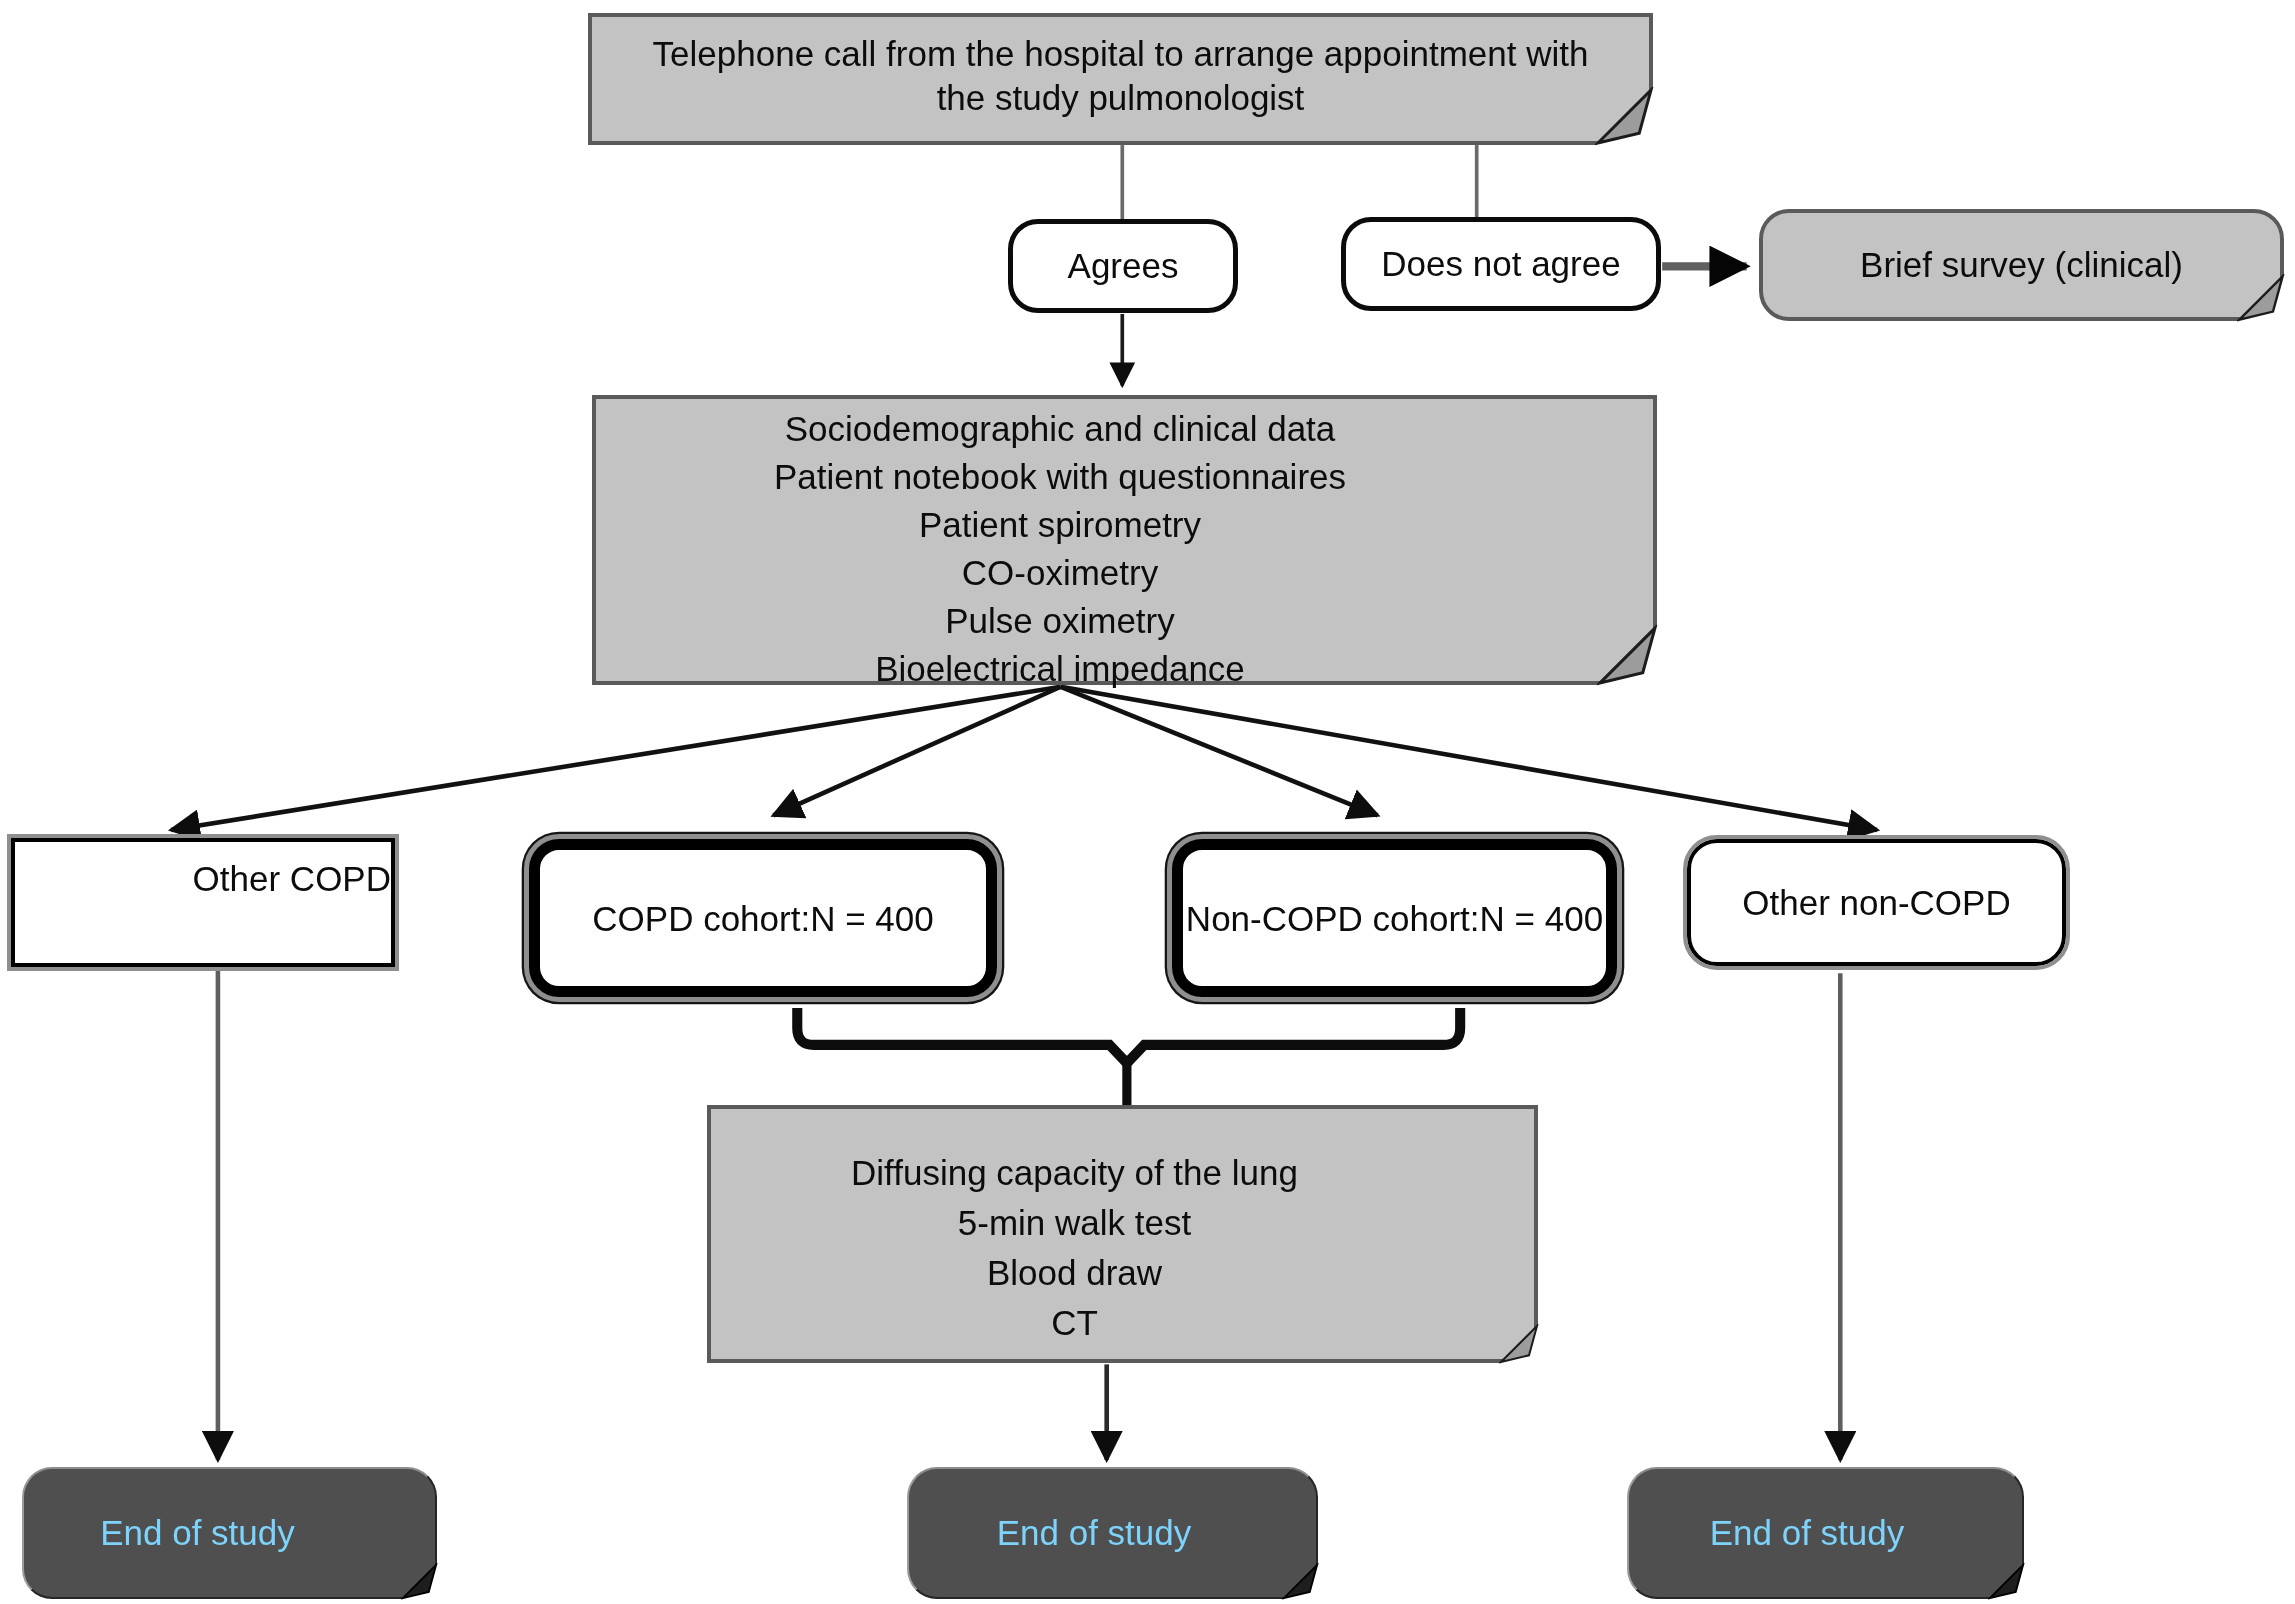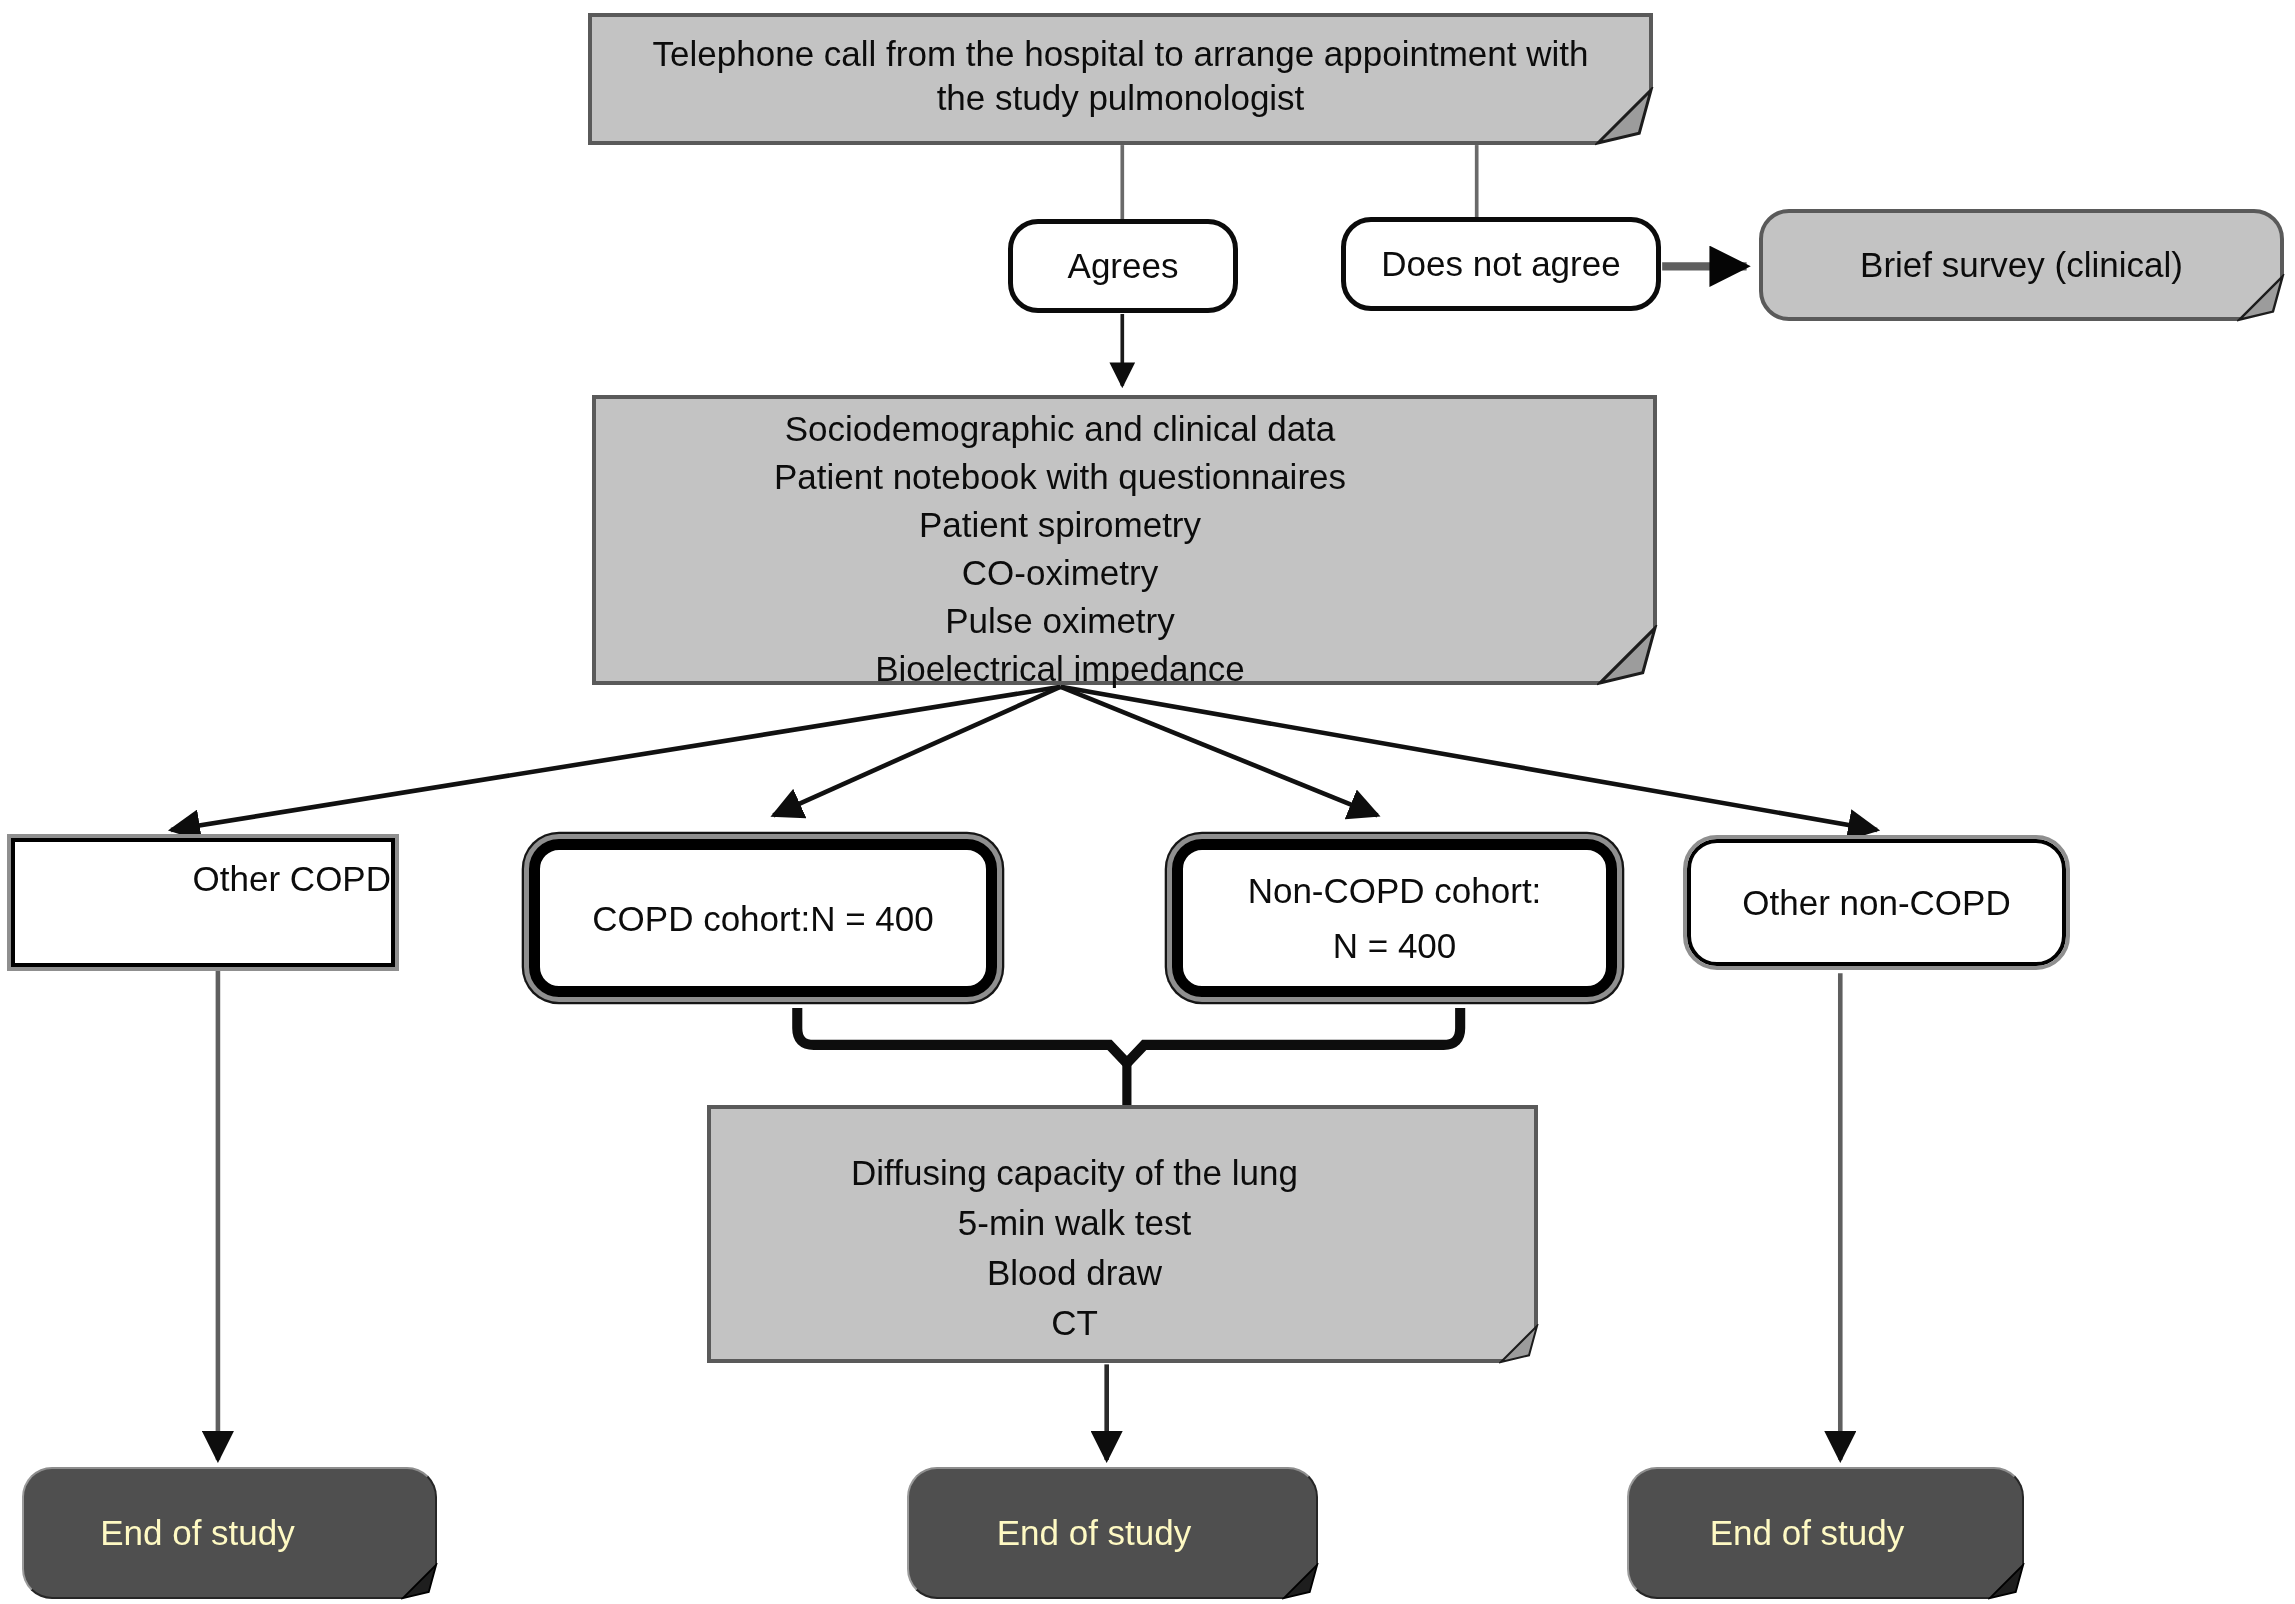--- a/index.html
+++ b/index.html
@@ -57,21 +57,21 @@
     border: 11px solid #000000;
     outline: 5.5px solid #8f8f8f;
     box-shadow: 0 0 0 7.3px #151515;
   }
   
   .end-box {
     background: #4f4f4f;
     border: 2.8px solid #262626;
     border-top-color: #8d8d8d;
     border-left-color: #9b9b9b;
-    color: #fef9c3;
+    color: #7dd3fc;
   }
   .fold {
     position: absolute;
     right: -4.6px;
     bottom: -4.6px;
     z-index: 3;
   }
   .stack { display: block; }
 </style>
 </head>
@@ -149,21 +149,21 @@
 
   <div class="box outlined-box" style="left:11px; top:838px; width:384px; height:129px; padding-top:13px; text-align:right;">
     <span>Other COPD</span>
   </div>
 
   <div class="box cohort-box flex-center" style="left:529px; top:839px; width:468px; height:158px; line-height:55px; flex-direction:row;">
     <span class="stack">COPD cohort:</span>
     <span class="stack">N = 400</span>
   </div>
 
-  <div class="box cohort-box flex-center" style="left:1172px; top:839px; width:445px; height:158px; line-height:55px; flex-direction:column;">
+  <div class="box cohort-box flex-center" style="left:1172px; top:839px; width:445px; height:158px; line-height:55px; flex-direction:row;">
     <span class="stack">Non-COPD cohort:</span>
     <span class="stack">N = 400</span>
   </div>
 
   <div class="box outlined-box flex-center" style="left:1687px; top:839px; width:379px; height:127px;">
     <span>Other non-COPD</span>
   </div>
 
   <div class="box note" style="left:707px; top:1105px; width:831px; height:258px; padding-top:39px; padding-right:96px; line-height:50px; text-align:center;">
     <span class="stack">Diffusing capacity of the lung</span>

